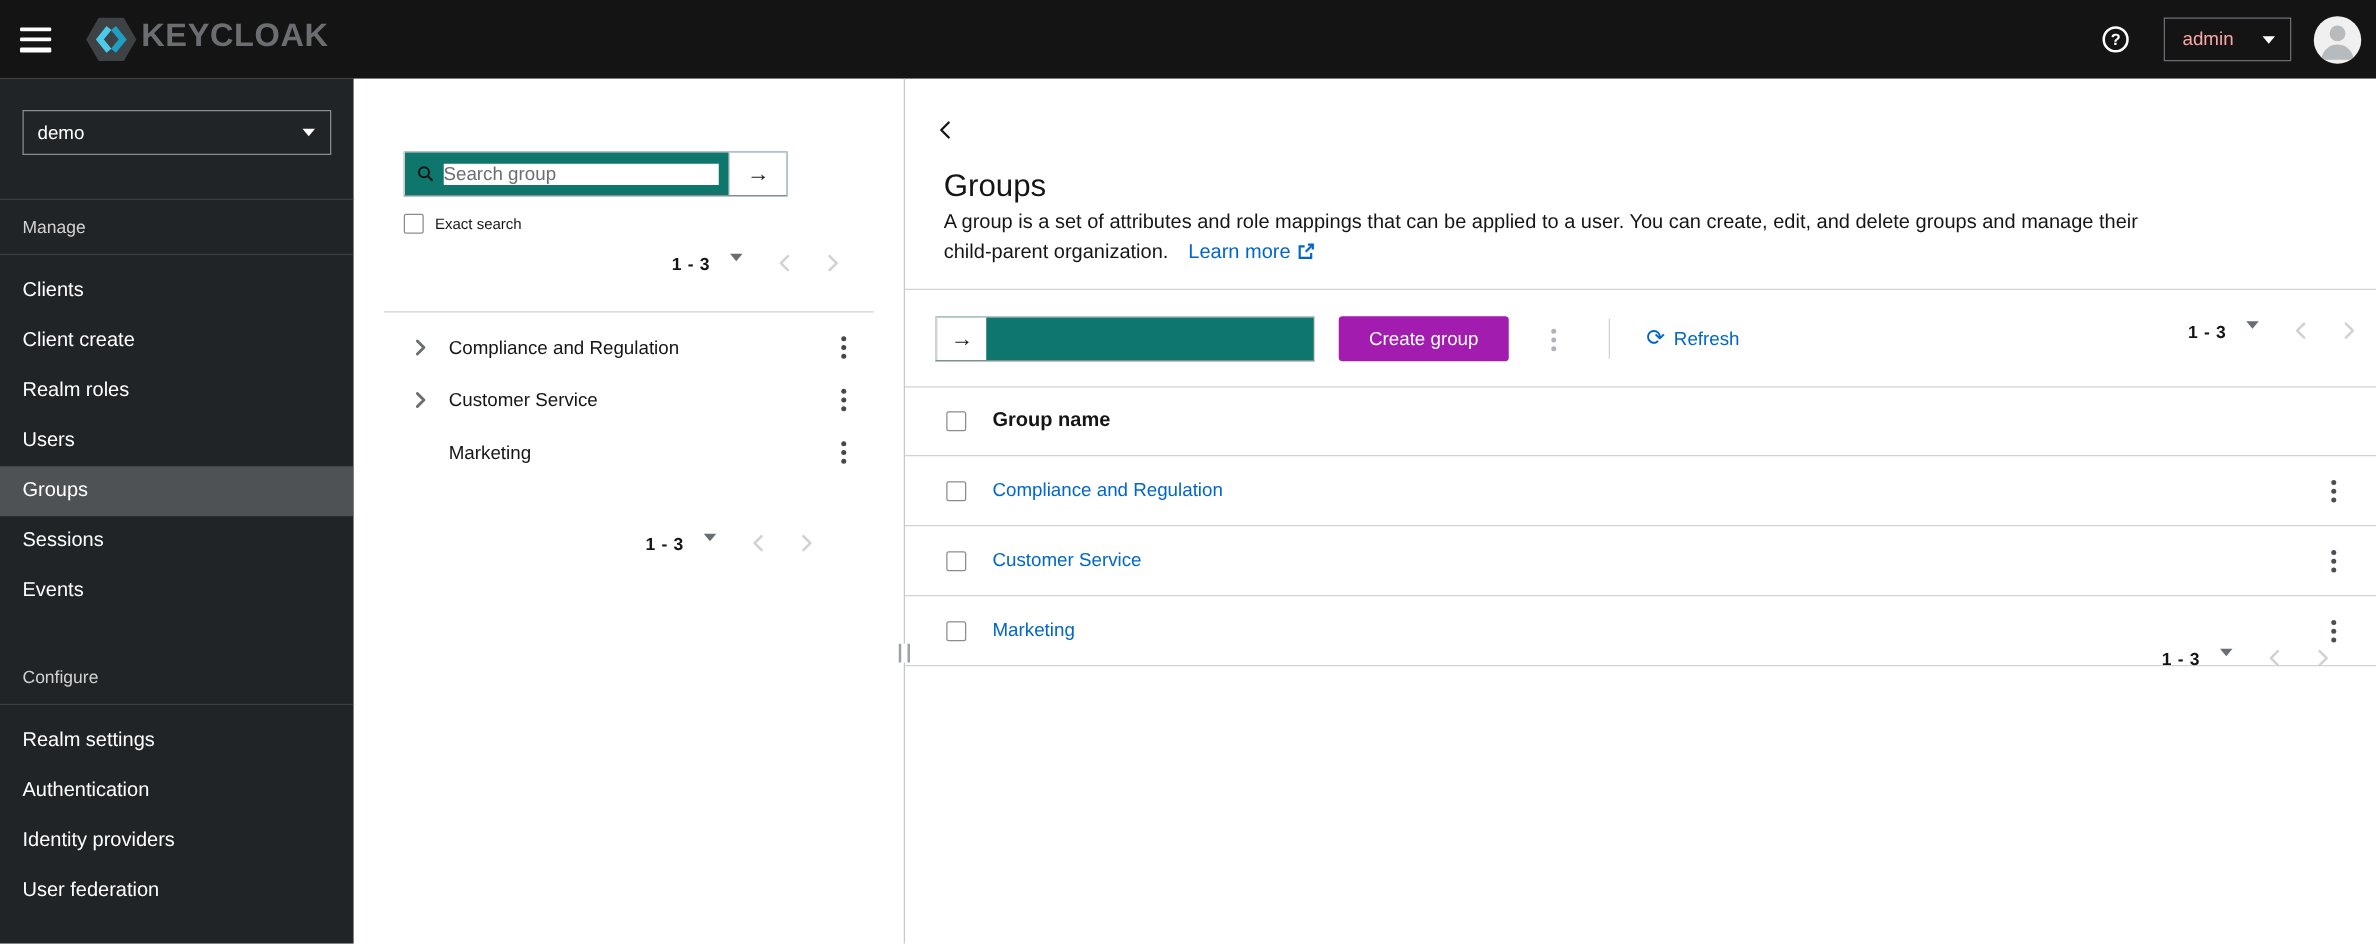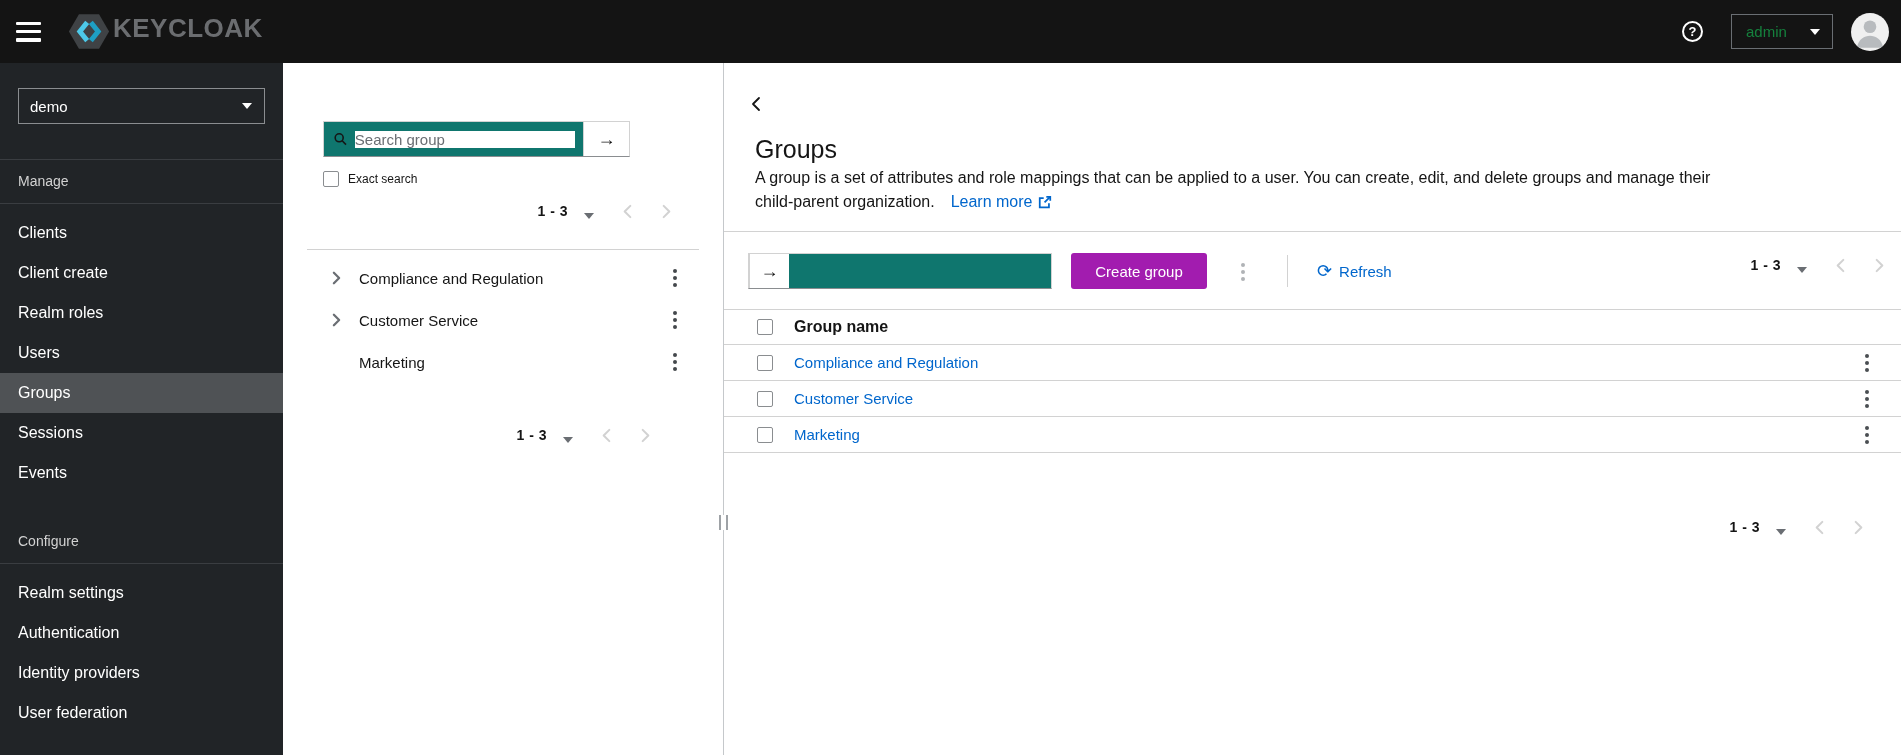--- a/index.html
+++ b/index.html
@@ -9,21 +9,21 @@
   
   .masthead { height:63px; background:#141414; display:flex; align-items:center; padding:0 12px 0 16px; }
   .hamburger { width:25px; height:20px; display:flex; flex-direction:column; justify-content:space-between; cursor:pointer; }
   .hamburger i { display:block; height:3.5px; background:#fff; border-radius:1px; }
   .brand { display:flex; align-items:flex-start; margin-left:27px; }
   .brand svg { display:block; }
   .brand-text { font-size:26px; font-weight:bold; color:#6b6d70; letter-spacing:0.5px; margin-left:3px; }
   .masthead-right { margin-left:auto; display:flex; align-items:center; }
   .help-icon { width:21px; height:21px; border:2px solid #fff; border-radius:50%; color:#fff;
                font-size:13px; font-weight:bold; display:flex; align-items:center; justify-content:center; cursor:pointer; }
-  .admin-select { width:102px; height:35px; border:1px solid #6a6e73; color:#15803d; font-size:15px;
+  .admin-select { width:102px; height:35px; border:1px solid #6a6e73; color:#fca5a5; font-size:15px;
                   display:flex; align-items:center; justify-content:space-between; padding:0 12px 0 14px;
                   margin-left:28px; cursor:pointer; }
   .avatar { width:38px; height:38px; border-radius:50%; background:#f0f0f0; margin-left:18px; overflow:hidden; cursor:pointer; }
 
   .caret-down { width:0; height:0; border-left:5px solid transparent; border-right:5px solid transparent;
                 border-top:6px solid #fff; }
   .caret-down.gray { border-top-color:#6a6e73; border-left-width:5px; border-right-width:5px; }
 
   
   .app { display:flex; height:692px; }
@@ -34,21 +34,21 @@
                   align-items:center; justify-content:space-between; padding:0 12px 0 11px; font-size:15px; cursor:pointer; }
   .nav { margin-top:35px; }
   .nav-section-label { font-size:14px; color:#d2d2d2; padding:13px 18px 14px 18px; border-bottom:1px solid #3a3d41; }
   .nav-section.manage .nav-section-label { border-top:1px solid #3a3d41; }
   .nav-section ul { list-style:none; padding:9px 0; }
   .nav-item { height:40px; display:flex; align-items:center; padding-left:18px; font-size:16px; color:#fff; cursor:pointer; }
   .nav-item.current { background:#4f5255; }
   .nav-section.configure { margin-top:18px; }
 
   
-  .pg { position:absolute; display:flex; align-items:flex-end; }
+  .pg { position:absolute; display:flex; align-items:flex-start; }
   .pg .range { font-size:14px; font-weight:bold; color:#151515; letter-spacing:0.5px; }
   .pg .pg-caret { margin-left:16px; cursor:pointer; }
   .pg .pg-btn { background:none; border:none; color:#d2d2d2; margin-left:28px; cursor:default; line-height:0; }
   .chev { display:inline-block; }
   .checkbox { width:16px; height:16px; border:1.5px solid #8a8d90; border-radius:2px; background:#fff; flex:none; cursor:pointer; }
   .kebab { display:flex; flex-direction:column; gap:3px; background:none; border:none; cursor:pointer; padding:2px; }
   .kebab i { width:4px; height:4px; border-radius:50%; background:currentColor; }
   .input-group { border:1px solid #d2d2d2; border-bottom-color:#8a8d90; display:flex; background:#0f766e; }
   .input-wrap { flex:1; display:flex; align-items:center; padding:0 8px 0 10px; }
   .input-wrap input { border:none; outline:none; width:100%; font-size:15px; font-family:inherit; color:#151515; margin-left:8px; }
@@ -88,21 +88,21 @@
   .create-btn { position:absolute; left:347px; top:0; width:136px; height:36px; background:#a21caf; color:#fff;
                 border:none; border-radius:3px; font-size:15px; font-family:inherit; cursor:pointer; }
   .toolbar-kebab { position:absolute; left:515px; top:8px; color:#b0b3b6; }
   .toolbar-sep { position:absolute; left:563px; top:2px; height:32px; border-left:1px solid #d2d2d2; }
   .refresh-btn { position:absolute; left:593px; top:0; height:36px; display:flex; align-items:center;
                  background:none; border:none; color:#0066cc; font-size:15px; font-family:inherit; cursor:pointer; }
   .refresh-btn .sync-glyph { font-size:18px; line-height:1; margin-right:7px; font-family:"DejaVu Sans", sans-serif; }
   .main-pg-top { top:4px; right:16px; }
 
   .groups-table { position:absolute; left:0; right:0; top:246px; }
-  .t-row { height:36px; display:flex; align-items:center; padding-left:33px; border-bottom:1px solid #d2d2d2; }
+  .t-row { height:56px; display:flex; align-items:center; padding-left:33px; border-bottom:1px solid #d2d2d2; }
   .t-row.header { border-top:1px solid #d2d2d2; }
   .t-row .cell-name { margin-left:21px; font-size:15px; }
   .t-row.header .cell-name { font-weight:bold; font-size:16px; color:#151515; }
   .t-row .cell-name a { color:#0066cc; text-decoration:none; cursor:pointer; }
   .t-row .kebab { margin-left:auto; margin-right:30px; color:#4a4e52; }
   .main-pg-bottom { top:456px; right:37px; }
 </style>
 </head>
 <body>
 

